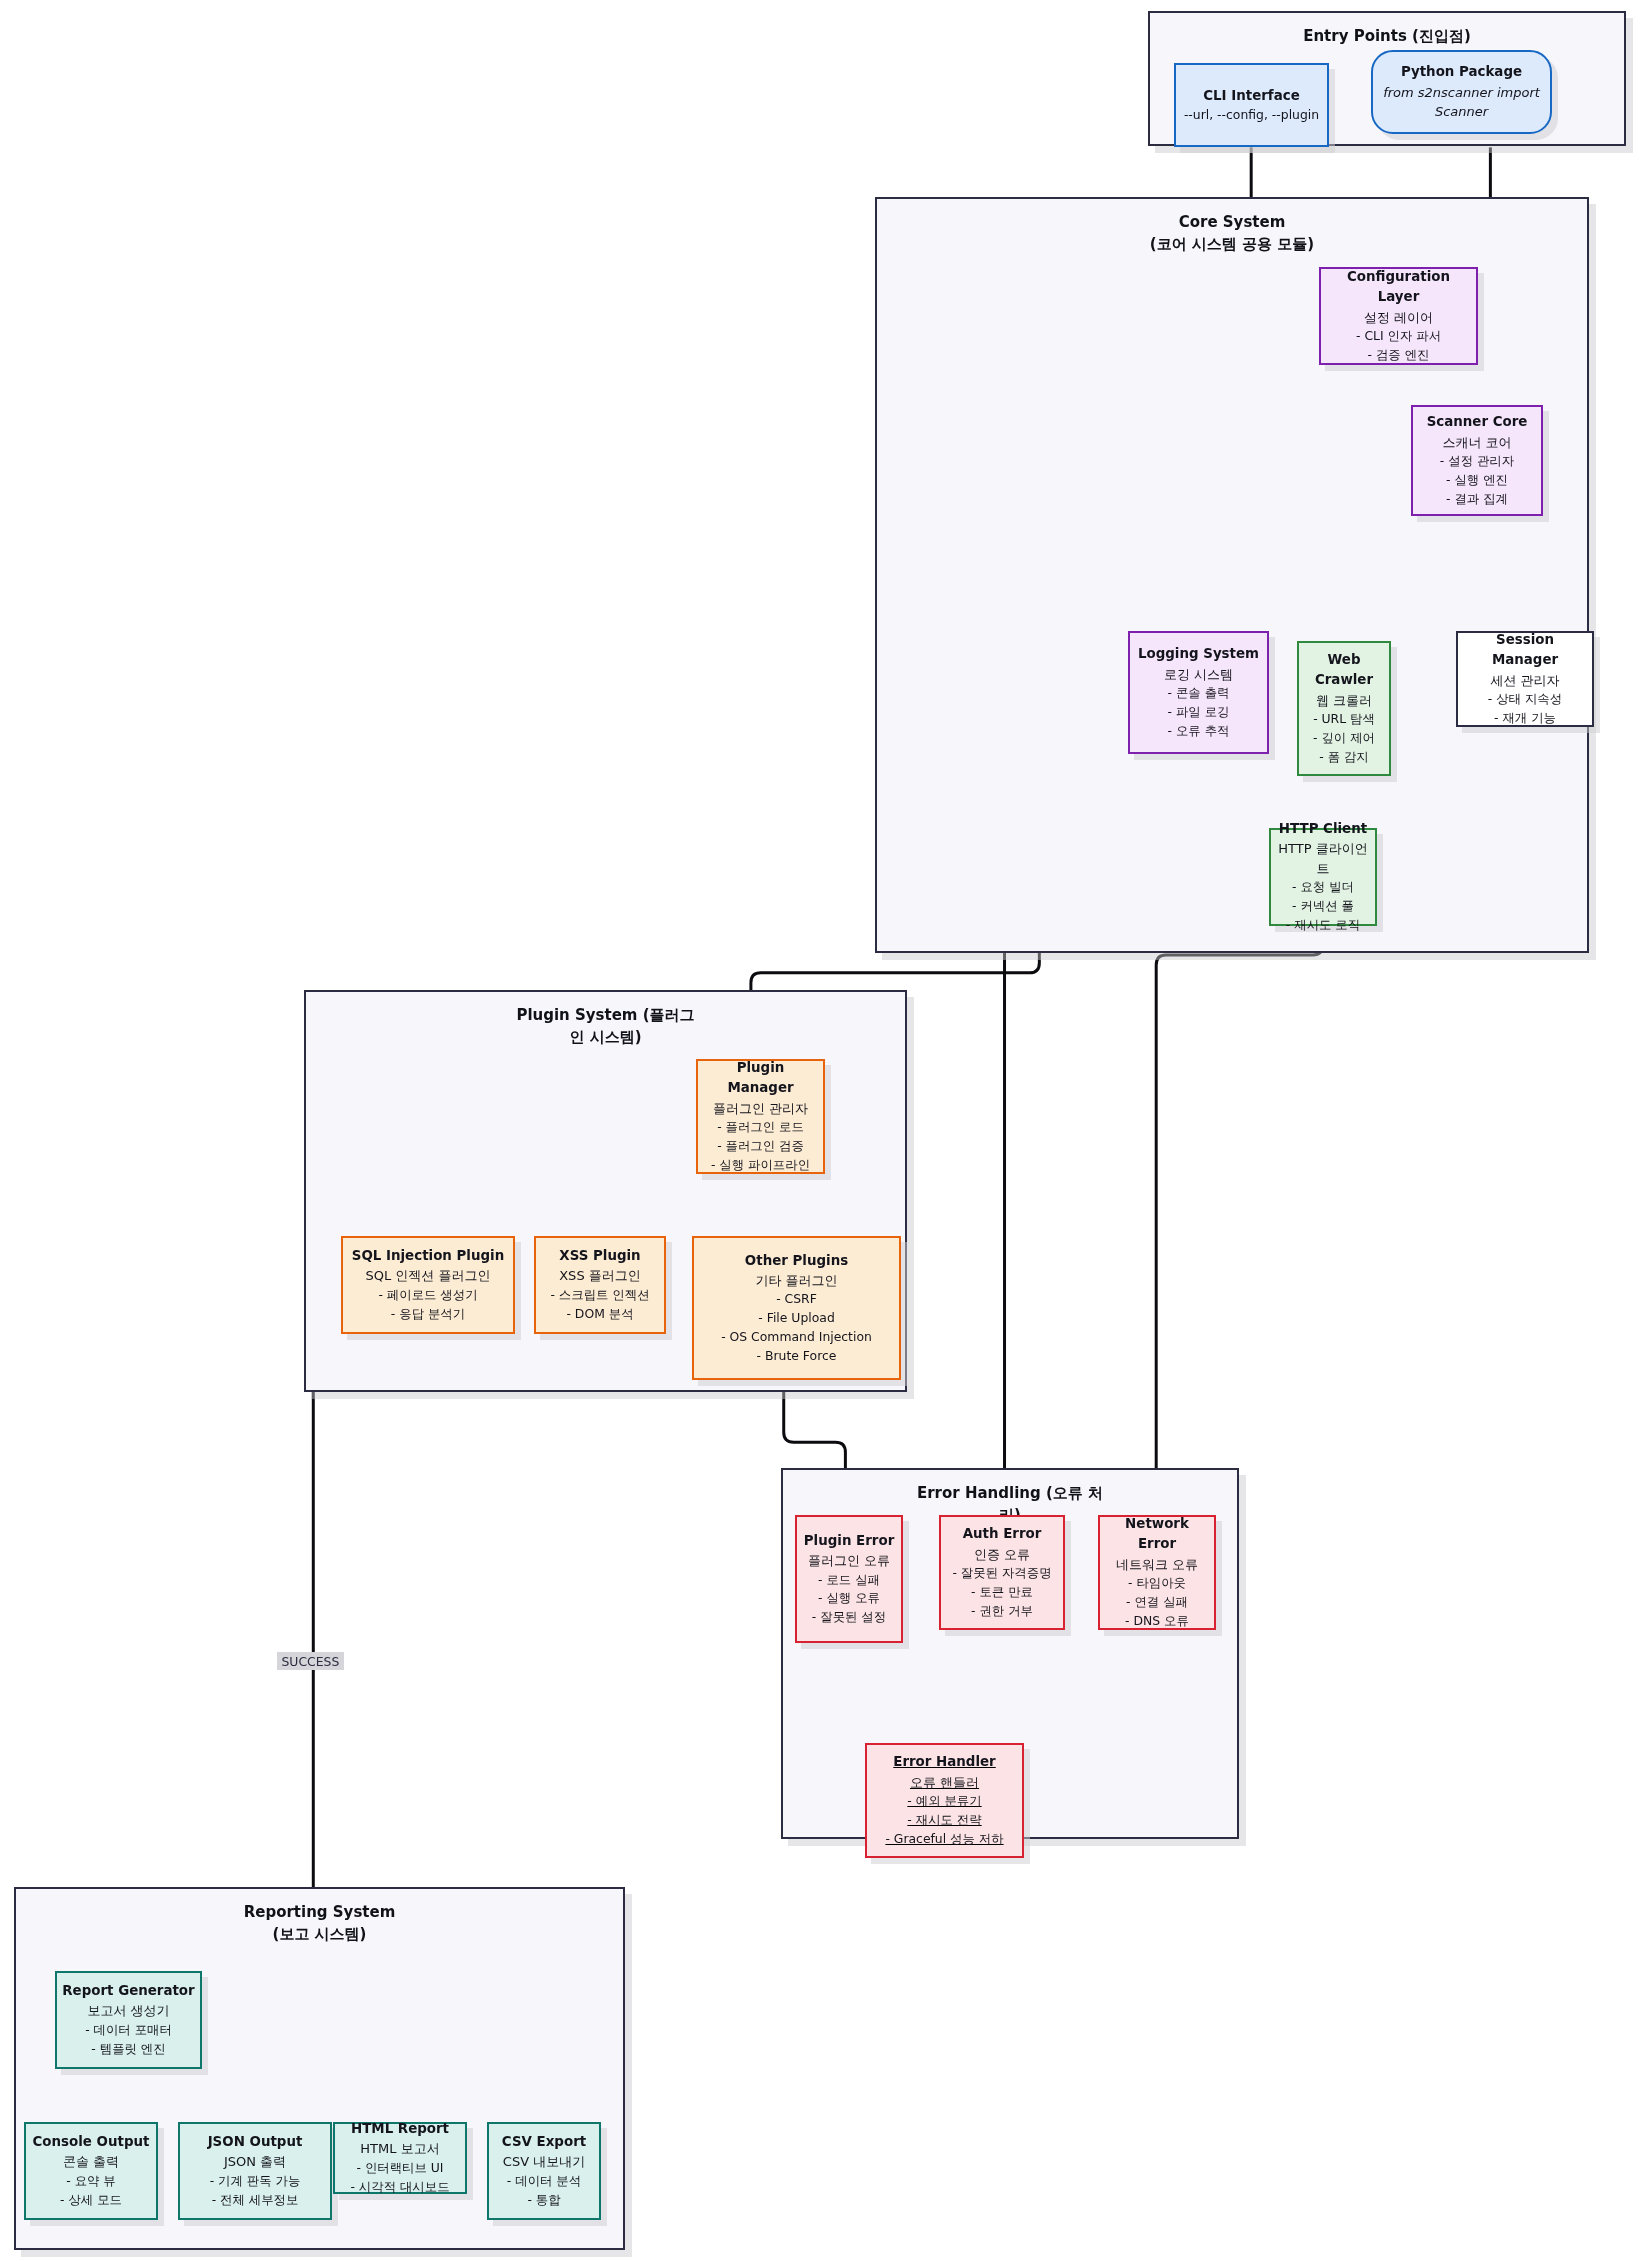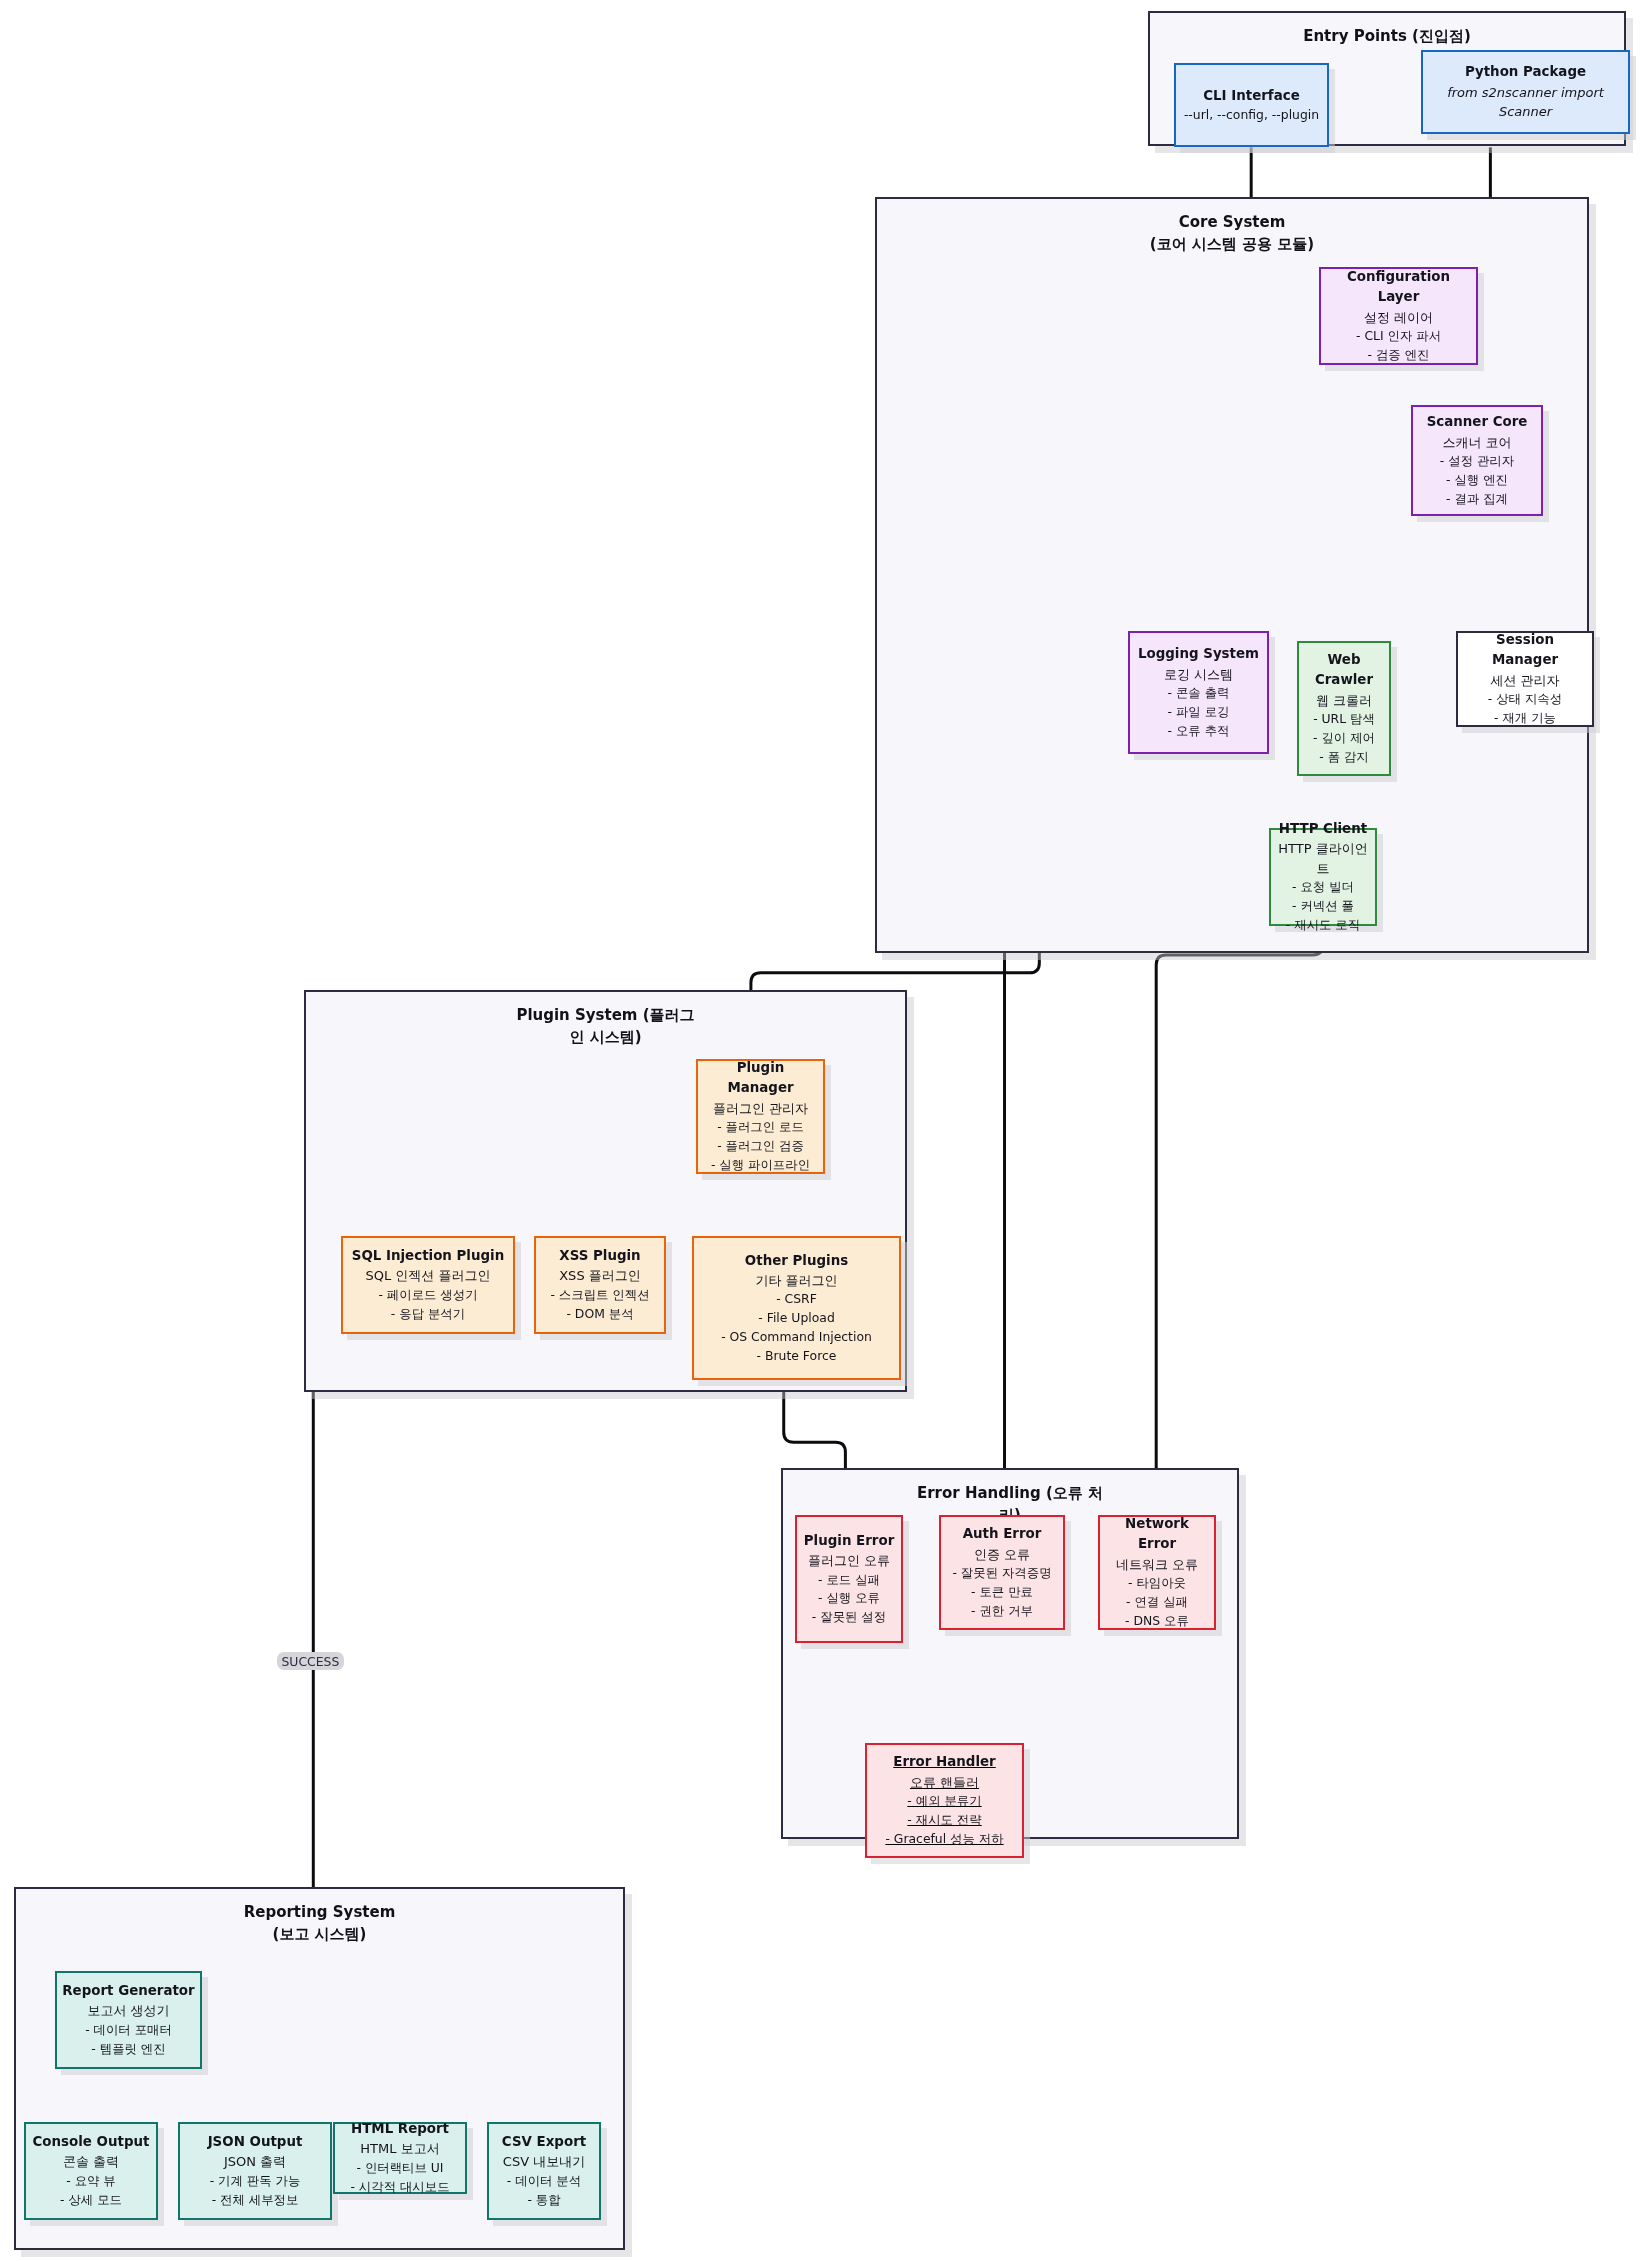--- a/index.html
+++ b/index.html
@@ -120,21 +120,21 @@
 
   <div class="cluster" style="left:1148px;top:11px;width:478px;height:135px;">
     <div class="cluster-title">Entry Points (진입점)</div>
   </div>
 
   <div class="node n-blue" style="left:1174px;top:63px;width:155px;height:84px;">
     <div class="t-en">CLI Interface</div>
     <div class="t-li">--url, --config, --plugin</div>
   </div>
 
-  <div class="node n-blue" style="left:1421px;top:50px;width:209px;height:84px;">
+  <div class="node n-blue" style="left:1371px;top:50px;width:181px;height:84px;border-radius:22px;">
     <div class="t-en">Python Package</div>
     <div class="t-it">from s2nscanner import</div>
     <div class="t-it">Scanner</div>
   </div>
 
   <div class="cluster" style="left:875px;top:197px;width:714px;height:756px;">
     <div class="cluster-title">Core System
 (코어 시스템 공용 모듈)</div>
   </div>
 
@@ -291,16 +291,16 @@
     <div class="t-li">- 시각적 대시보드</div>
   </div>
 
   <div class="node n-teal" style="left:487px;top:2122px;width:114px;height:98px;">
     <div class="t-en">CSV Export</div>
     <div class="t-ko">CSV 내보내기</div>
     <div class="t-li">- 데이터 분석</div>
     <div class="t-li">- 통합</div>
   </div>
 
-  <div class="edge-label" style="left:277px;top:1652px;border-radius:7px;">SUCCESS</div>
+  <div class="edge-label" style="left:277px;top:1652px;">SUCCESS</div>
 
 </div>
 
 
 </body></html>

